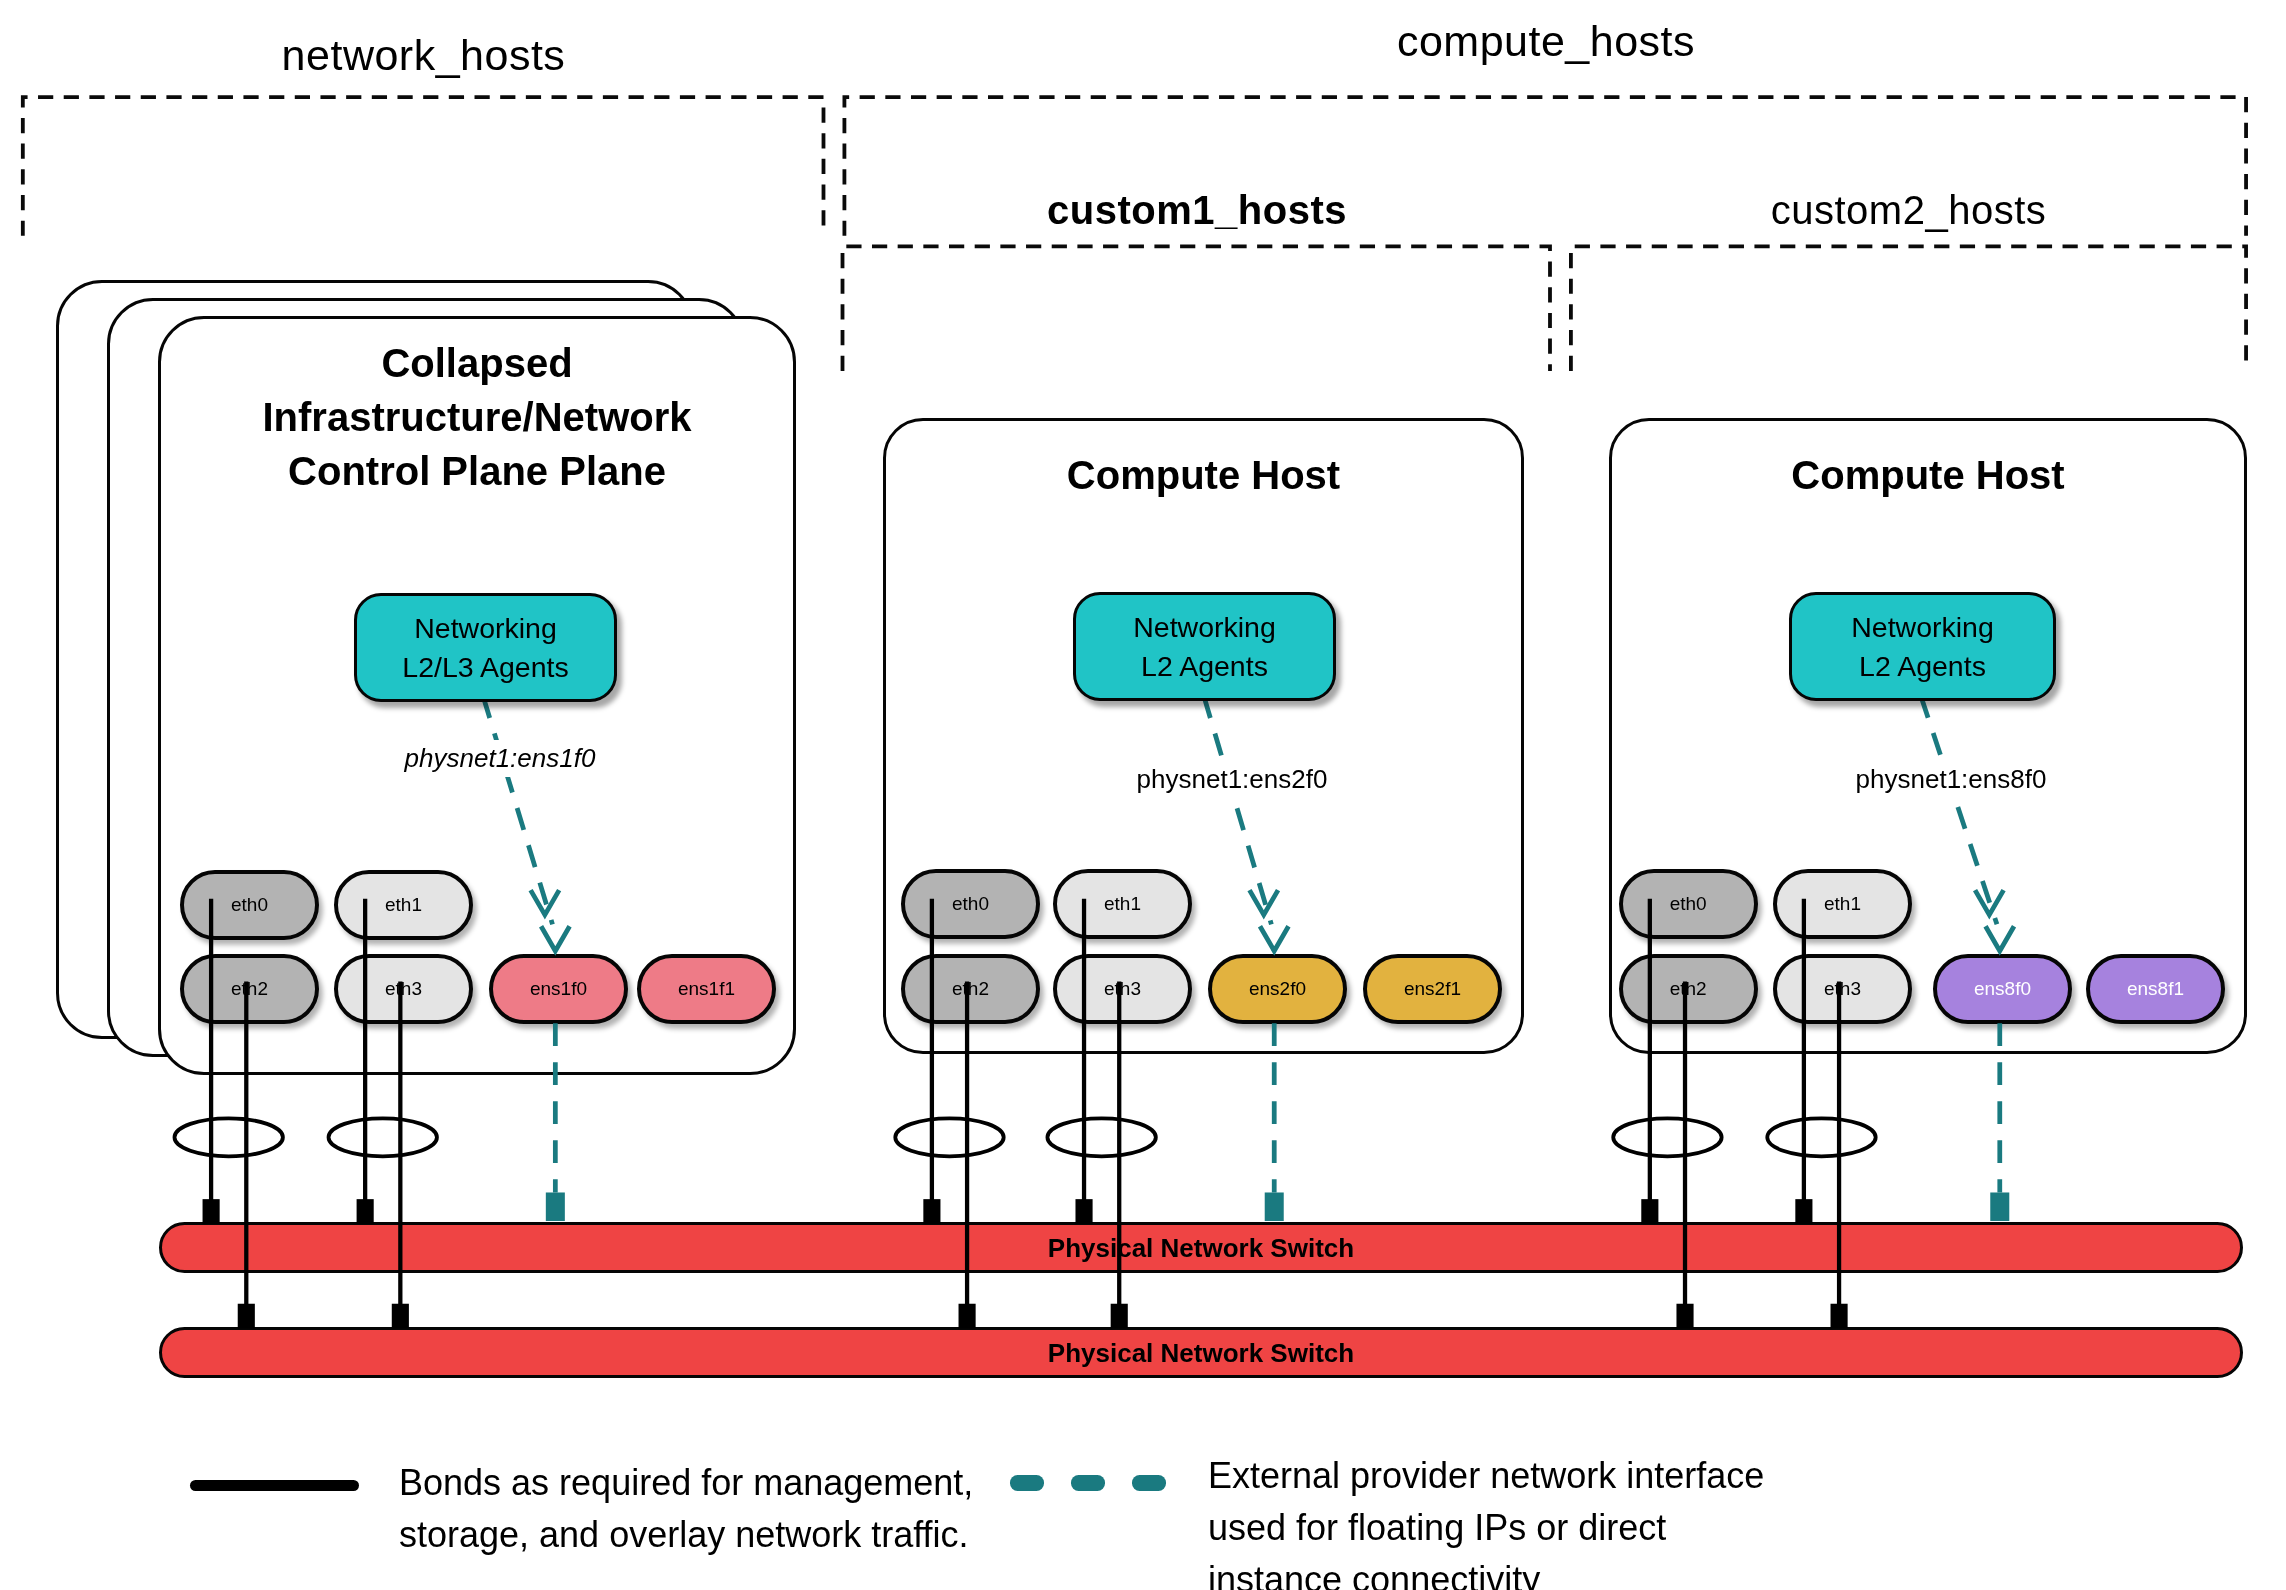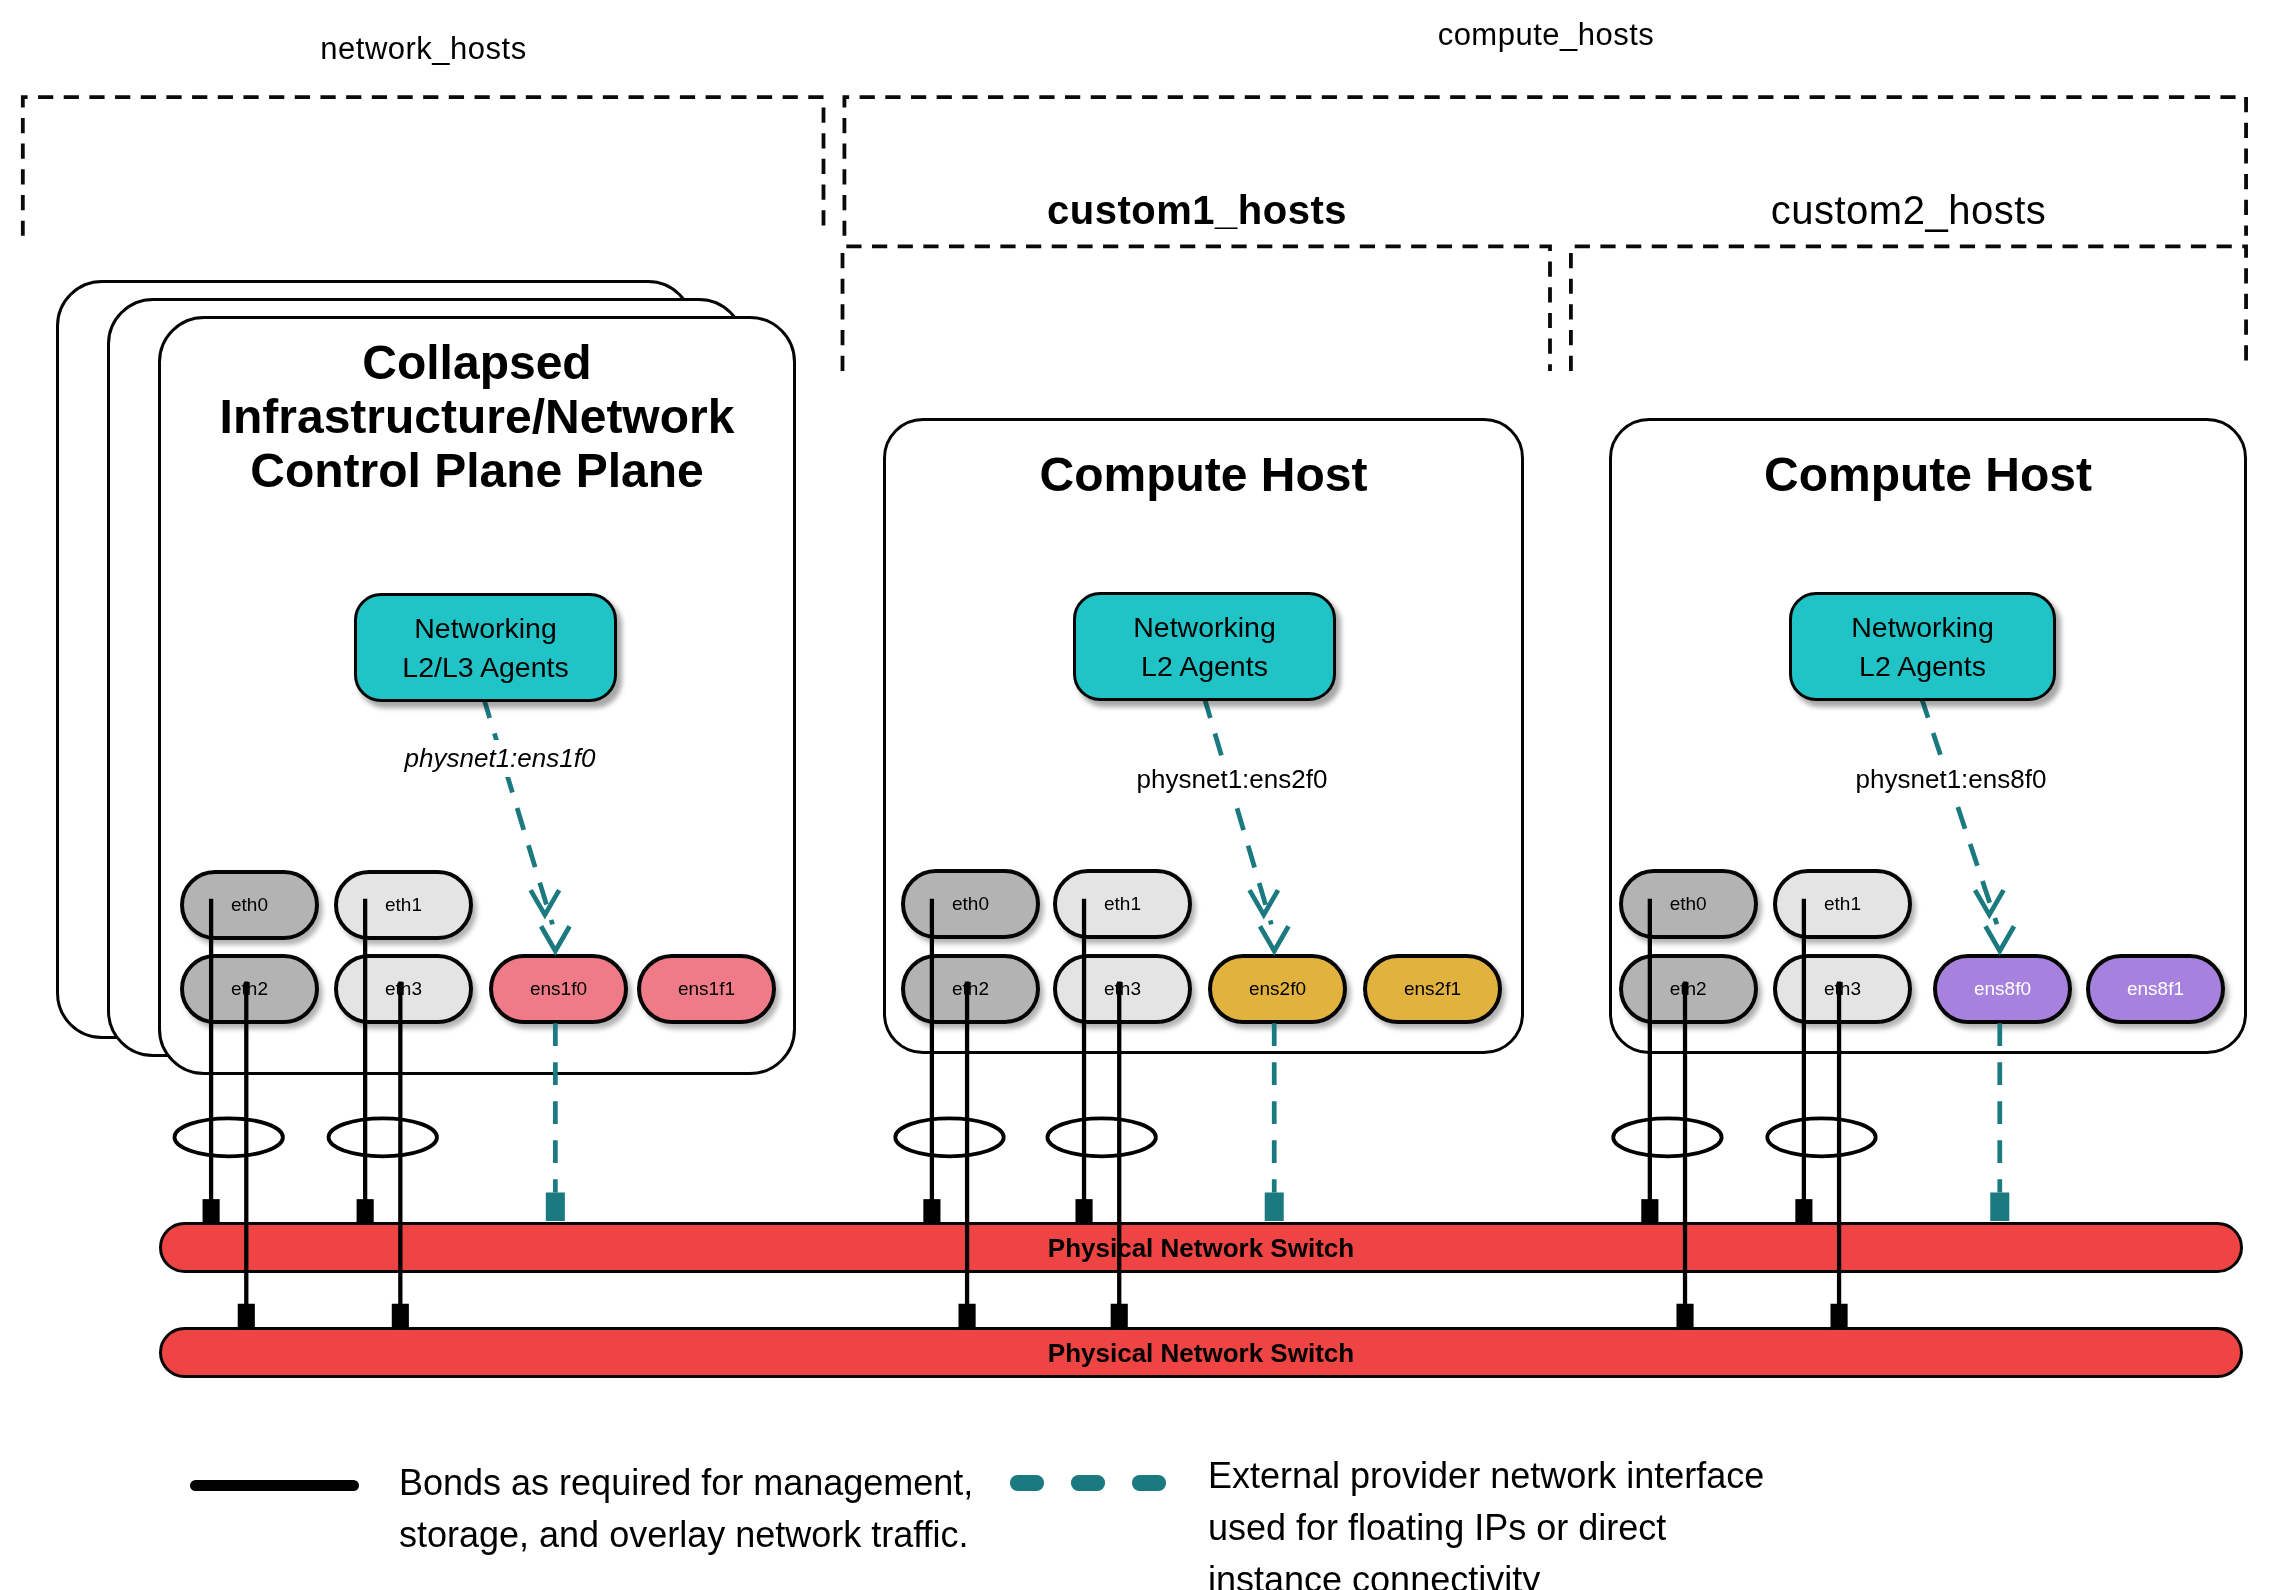--- a/index.html
+++ b/index.html
@@ -1,25 +1,25 @@
 <!DOCTYPE html>
 <html style="--agent-teal: #20c4c6; --teal-dark: #1a7a80; --nic-dark: #b3b3b3; --nic-light: #e4e4e4; --provider-pink: #ee7b87; --provider-gold: #e2b23f; --provider-purple: #a682de;font-size:15px"><head>
 <meta charset="utf-8">
 <style>
   html,body { margin:0; padding:0; background:#fff; }
   .canvas {
     position:relative; width:2286px; height:1590px; background:#fff;
     font-family:"Liberation Sans","DejaVu Sans",sans-serif; color:#000; overflow:hidden;
   }
-  .group-label { position:absolute; text-align:center; font-size:31px; font-weight:400; letter-spacing:0.5px; }
+  .group-label { position:absolute; text-align:center; font-size:43px; font-weight:400; letter-spacing:0.5px; }
   .group-label.small { font-size:40px; }
 
   .host-box { position:absolute; background:#fff; border:3.3px solid #050505; border-radius:46px; }
   .host-box.compute { border-radius:40px; }
-  .host-title { position:absolute; left:0; width:100%; text-align:center; font-weight:bold; font-size:48px; line-height:54px; }
+  .host-title { position:absolute; left:0; width:100%; text-align:center; font-weight:bold; font-size:40px; line-height:54px; }
   .host-title span { display:block; }
 
   .agent-box {
     position:absolute; width:257px; height:103px; background:var(--agent-teal,#1fc4c4);
     border:3.3px solid #050505; border-radius:27px; box-shadow:4.8px 5.7px 5.7px rgba(0,0,0,0.35);
     display:flex; flex-direction:column; align-items:center; justify-content:center;
     font-size:28.5px; line-height:39px; z-index:6; text-align:right;
   }
   .physnet { position:absolute; width:238px; background:#fff; text-align:center; font-size:26px; z-index:6; padding:2.9px 0; }
 

